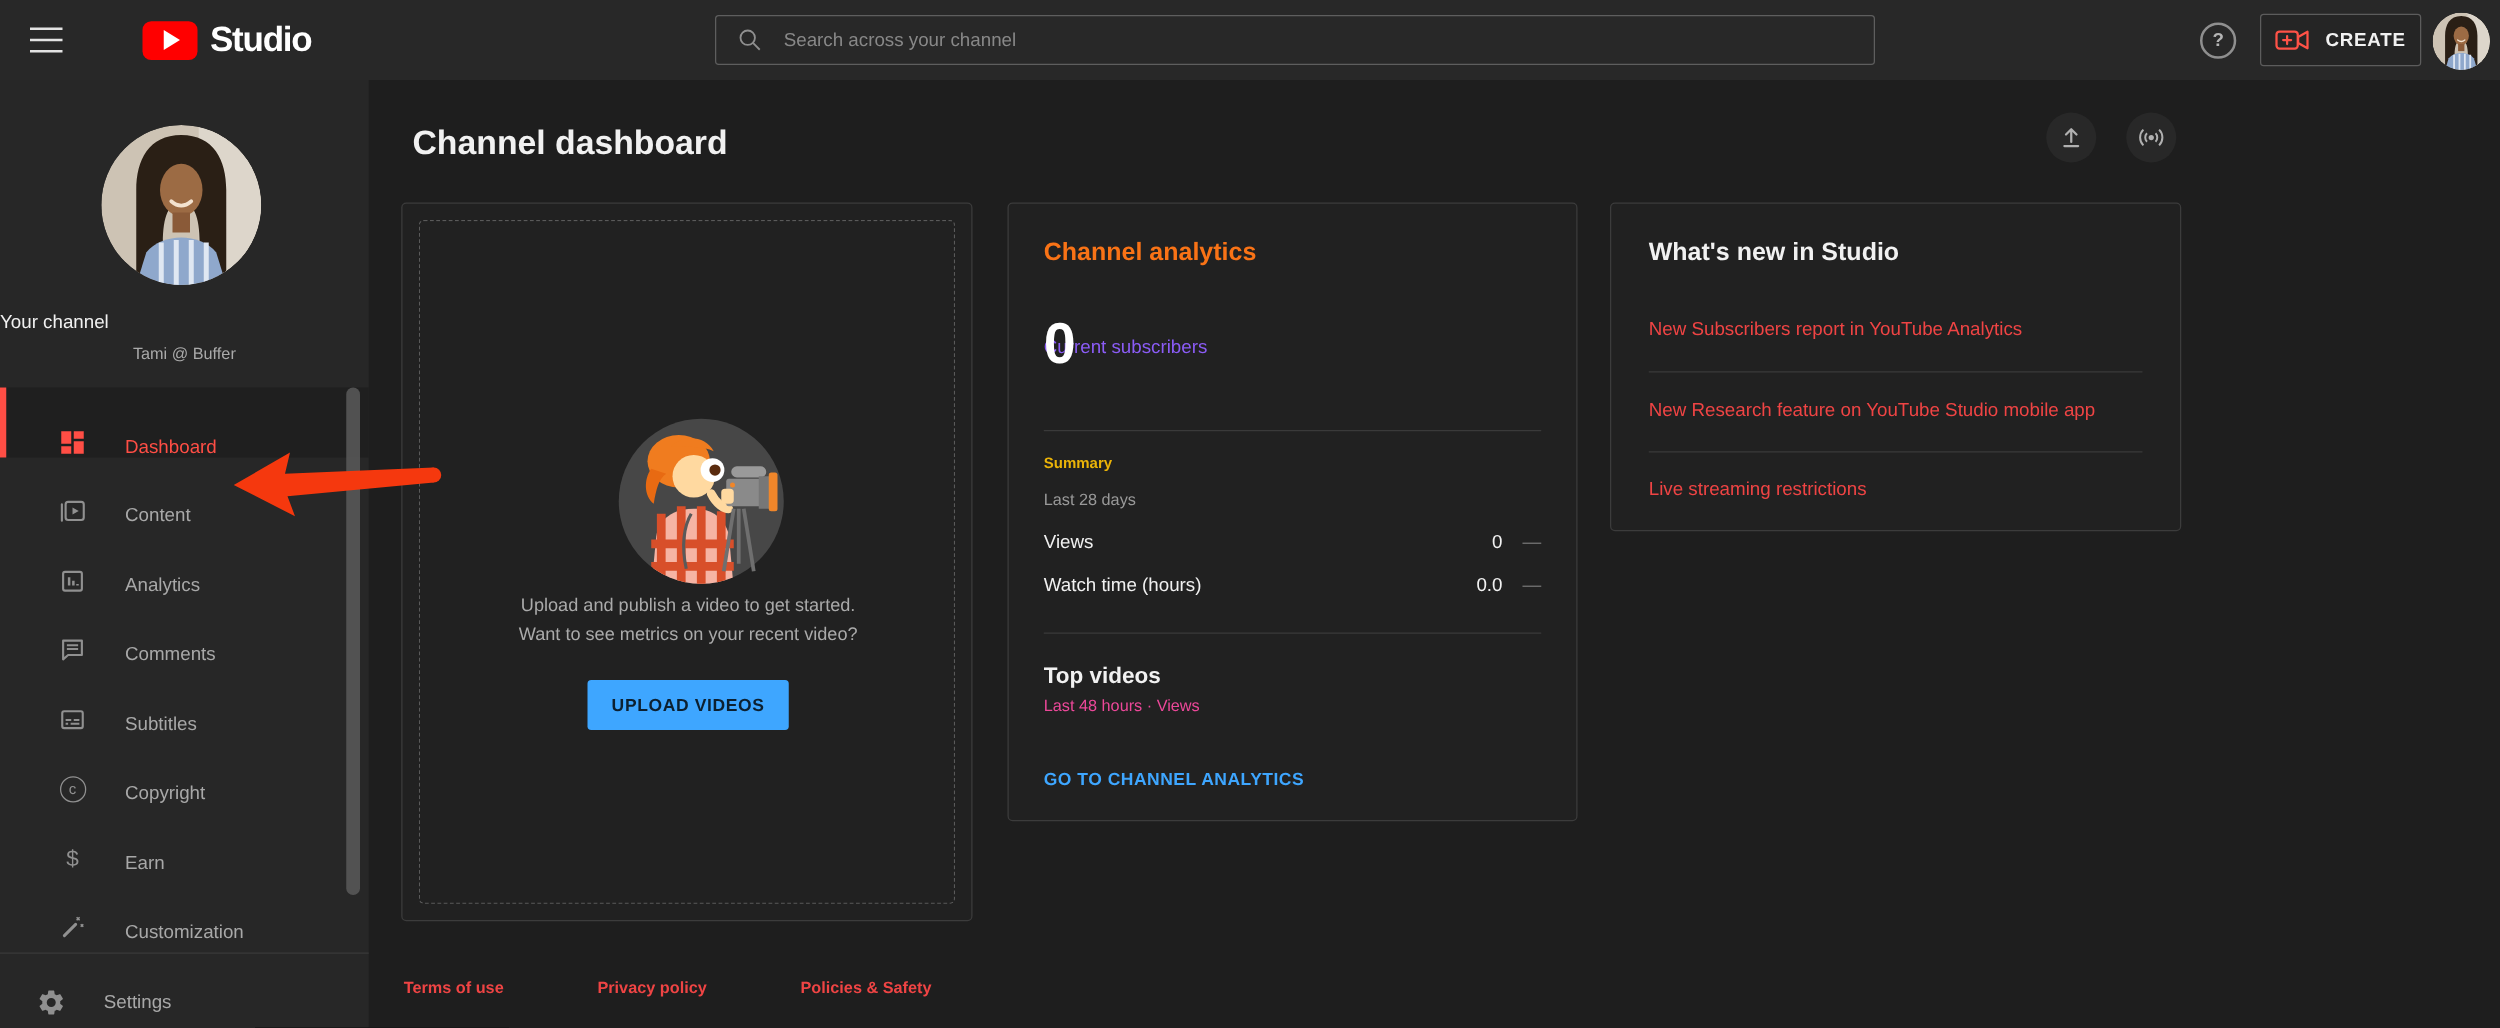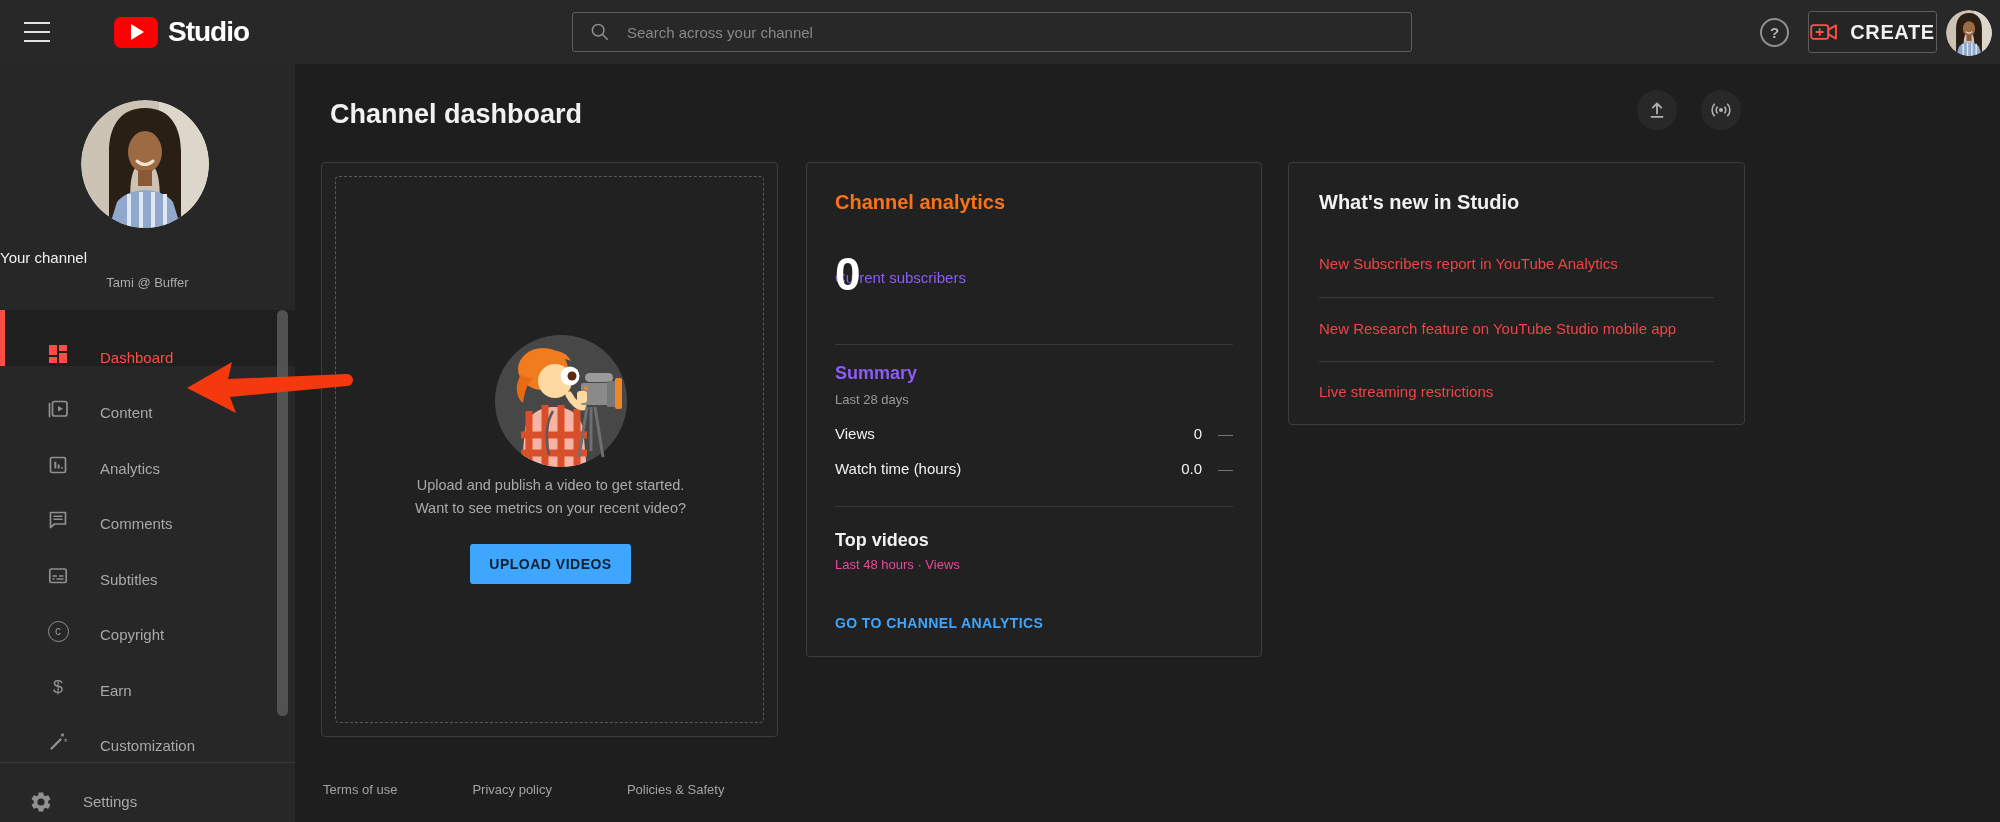--- a/index.html
+++ b/index.html
@@ -9,28 +9,28 @@
 
   
   .topbar { position:absolute; left:0; top:0; width:2000px; height:64px; background:#282828; z-index:20; }
   .hamburger { position:absolute; left:24px; top:18px; width:30px; height:28px; background:none; border:none; cursor:pointer; }
   .hamburger span { display:block; width:26px; height:2px; background:#e3e3e3; margin:0 0 7px 0; }
   .brand { position:absolute; left:82px; top:16px; display:flex; align-items:center; gap:10px; cursor:pointer;padding-left:32px; }
   .brand .play-badge { width:44px; height:31px; background:#ff0000; border-radius:7px; display:flex; align-items:center; justify-content:center; }
   .brand .play-badge i { display:block; width:0; height:0; border-left:13px solid #fff; border-top:8px solid transparent; border-bottom:8px solid transparent; margin-left:3px; }
   .brand .wordmark { color:#fff; font-size:28px; font-weight:bold; letter-spacing:-1px; }
 
-  .searchbox { position:absolute; left:572px; top:12px; width:840px; height:40px; border:1px solid #5e5e5e; border-radius:3px; display:flex; align-items:center; background:#282828; }
+  .searchbox { position:absolute; left:572px; top:12px; width:928px; height:40px; border:1px solid #5e5e5e; border-radius:3px; display:flex; align-items:center; background:#282828; }
   .searchbox svg { margin-left:16px; }
   .searchbox input { flex:1; margin-left:16px; margin-right:12px; background:transparent; border:none; outline:none; color:#ddd; font-size:15px; font-family:"Liberation Sans", sans-serif; }
   .searchbox input::placeholder { color:#888; }
 
   .help-btn { position:absolute; left:1760px; top:18px; width:29px; height:29px; border-radius:50%; border:2px solid #8f8f8f; background:none; color:#b4b4b4; font-size:15px; font-weight:bold; display:flex; align-items:center; justify-content:center; cursor:pointer; }
   .create-btn { position:absolute; left:1808px; top:11px; width:129px; height:42px; background:#252525; border:1px solid #5c5c5c; border-radius:3px; display:flex; align-items:center; justify-content:center; gap:12px; cursor:pointer; }
-  .create-btn .label { color:#f1f1f1; font-size:20px; font-weight:bold; letter-spacing:0.6px; font-family:"Liberation Sans", sans-serif; }
+  .create-btn .label { color:#f1f1f1; font-size:15px; font-weight:bold; letter-spacing:0.6px; font-family:"Liberation Sans", sans-serif; }
   .topbar-avatar { position:absolute; left:1946px; top:10px; width:46px; height:46px; border-radius:50%; overflow:hidden; cursor:pointer; }
 
   
   .sidebar { position:absolute; left:0; top:64px; width:295px; height:758px; background:#272727; z-index:5; }
   .channel-photo { position:absolute; left:81px; top:36px; width:128px; height:128px; border-radius:50%; overflow:hidden; cursor:pointer; }
   .channel-name { position:absolute; left:0; top:185px; width:295px; text-align:left; color:#f1f1f1; font-size:15px; }
   .channel-handle { position:absolute; left:0; top:211px; width:295px; text-align:center; color:#aaa; font-size:13px; }
 
   .nav { position:absolute; left:0; top:246px; width:295px; list-style:none; }
   .nav li { position:relative; height:55.5px; display:flex; align-items:flex-end; padding-left:46px; cursor:pointer; }
@@ -62,21 +62,21 @@
 
   .dashed-zone { position:absolute; left:13px; top:13px; right:13px; bottom:13px; border:1px dashed #5a5a5a; border-radius:4px; }
   .illus { position:absolute; left:169px; top:168px; }
   .upload-msg { position:absolute; left:0; top:311px; width:457px; text-align:center; color:#aaa; font-size:14.5px; line-height:23px; }
   .upload-videos-btn { position:absolute; left:148px; top:381px; width:161px; height:40px; background:#3ea6ff; color:#0c2030; border:none; border-radius:3px; font-size:14px; font-weight:bold; letter-spacing:0.5px; cursor:pointer; font-family:"Liberation Sans", sans-serif; }
 
   .an-title { position:absolute; left:28px; top:28px; color:#f97316; font-size:20px; font-weight:bold; }
   .an-sub-label { position:absolute; left:28px; top:70px; color:#8b5cf6; font-size:15px;margin-top:36px; }
   .an-sub-value { position:absolute; left:28px; top:84px; color:#fff; font-size:46px; font-weight:bold; }
   .an-hr1 { position:absolute; left:28px; right:28px; top:181px; border-top:1px solid #3a3a3a; }
-  .an-summary { position:absolute; left:28px; top:200px; color:#8b5cf6; font-size:18px; font-weight:bold; }
+  .an-summary { position:absolute; left:28px; top:200px; color:#eab308; font-size:12px; font-weight:bold; }
   .an-period { position:absolute; left:28px; top:229px; color:#999; font-size:13px; }
   .metric-row { position:absolute; left:28px; right:28px; height:20px; display:flex; align-items:center; }
   .metric-row .m-label { color:#f1f1f1; font-size:15px; }
   .metric-row .m-spacer { flex:1; }
   .metric-row .m-value { color:#f1f1f1; font-size:15px; }
   .metric-row .m-trend { color:#757575; font-size:15px; margin-left:16px; }
   .row-views { top:260px; }
   .row-watch { top:295px; }
   .an-hr2 { position:absolute; left:28px; right:28px; top:343px; border-top:1px solid #3a3a3a; }
   .an-topvideos { position:absolute; left:28px; top:367px; color:#f1f1f1; font-size:18px; font-weight:bold; }
@@ -86,21 +86,21 @@
   .news-title { position:absolute; left:30px; top:28px; color:#f1f1f1; font-size:20px; font-weight:bold; }
   .news-item { position:absolute; left:30px; right:30px; color:#ef4444; font-size:15px; cursor:pointer; }
   .news-i0 { top:92px; }
   .news-i1 { top:157px; }
   .news-i2 { top:220px; }
   .news-hr { position:absolute; left:30px; right:30px; border-top:1px solid #3a3a3a; }
   .news-hr0 { top:134px; }
   .news-hr1 { top:198px; }
 
   .footer { position:absolute; left:28px; top:718px; display:flex; gap:75px; }
-  .footer span { color:#a3a3a3; font-size:13px; cursor:pointer; }
+  .footer span { color:#ef4444; font-size:13px; cursor:pointer;font-weight:bold; }
 
   .annotation-arrow { position:absolute; left:175px; top:355px; z-index:50; pointer-events:none; }
 </style>
 </head>
 <body>
 
 <div class="stage">
 
   <svg width="0" height="0" style="position:absolute" aria-hidden="true">
     <defs>

